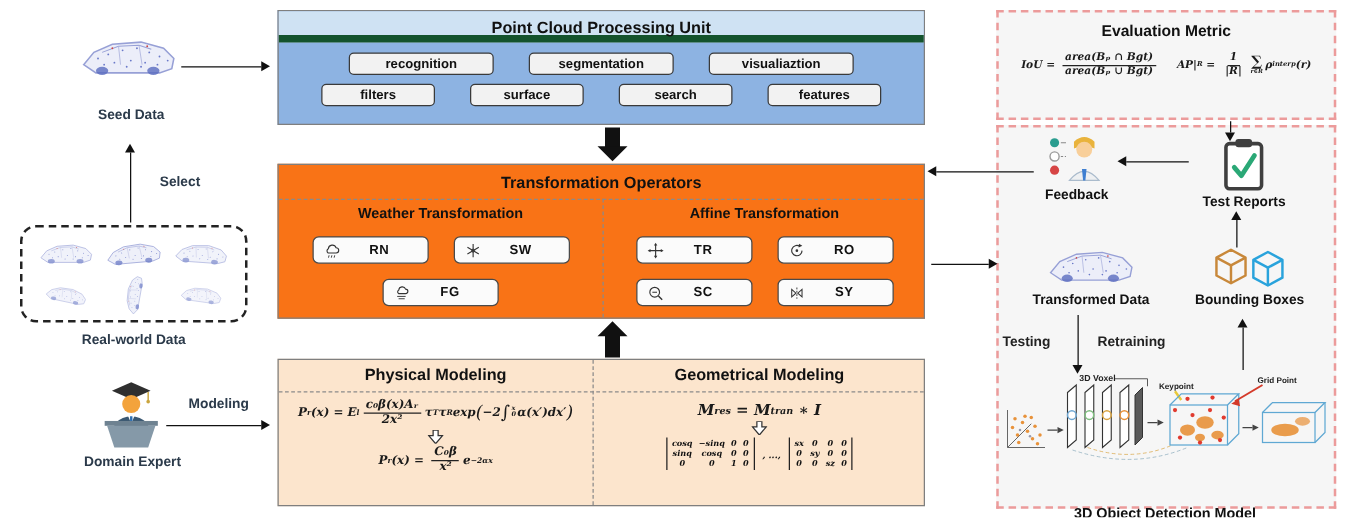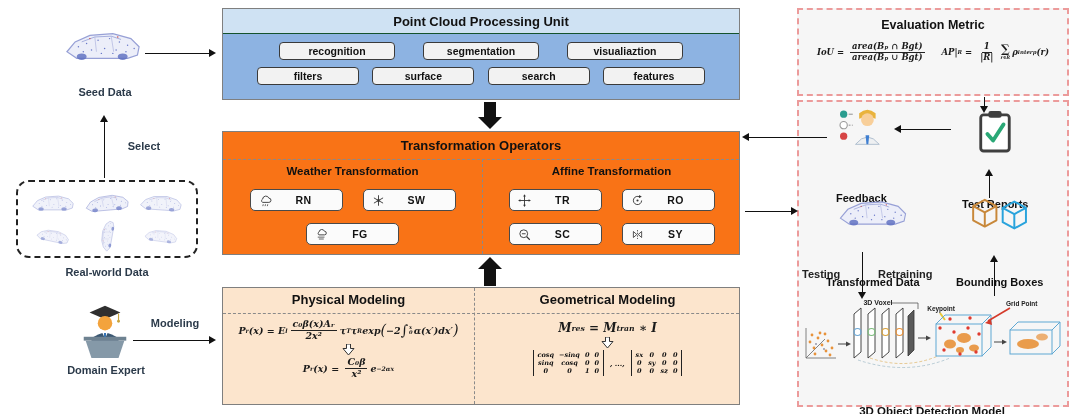--- a/index.html
+++ b/index.html
@@ -6,28 +6,28 @@
   *{box-sizing:border-box;}
   .canvas{position:relative;width:1080px;height:414px;background:#fff;overflow:hidden;
           font-family:"Liberation Sans",sans-serif;color:#111;}
 
   
   .box{position:absolute;border:1px solid #7f7f7f;}
   .lbl{position:absolute;font-weight:bold;text-align:center;font-size:11px;color:#2b3a4a;}
 
   
   .pcpu{left:222px;top:8px;width:518px;height:92px;background:#8db3e2;}
-  .pcpu-header{height:25px;background:#cfe2f3;border-bottom:1px solid #14532d;
+  .pcpu-header{height:25px;background:#cfe2f3;border-bottom:6px solid #14532d;
                font-size:13px;font-weight:bold;text-align:center;line-height:25px;}
   .chip-row{display:flex;justify-content:space-between;}
   .chip-row.r1{margin:8px 56px 0;}
   .chip-row.r2{margin:7px 34px 0;}
   .chip{background:#f2f2f2;border:1.6px solid #3a3a3a;border-radius:4px;
         font-size:10.5px;font-weight:bold;padding:2px 0;text-align:center;}
-  .chip.w1{width:116px;}.chip.w2{width:102px;}
+  .chip.w1{width:116px;}.chip.w2{width:91px;}
 
   
   .tbox{left:222px;top:131px;width:518px;height:124px;background:#f97316;}
   .tbox-title{font-size:13px;font-weight:bold;text-align:center;padding-top:6px;}
   .t-sep{position:absolute;left:0;right:0;top:27px;border-top:1.5px dashed #8a8a8a;}
   .t-div{position:absolute;left:259px;top:27px;bottom:0;border-left:1.5px dashed #8a8a8a;}
   .t-half{position:absolute;top:27px;bottom:0;width:259px;}
   .t-half.rgt{left:259px;}
   .t-sub{font-size:11.5px;font-weight:bold;text-align:center;margin-top:6px;}
   .t-row{display:flex;justify-content:center;gap:20px;margin-top:12px;}
@@ -64,21 +64,21 @@
           padding:1px 4px;font-size:6.5px;justify-items:center;align-items:center;}
   .mat-row{display:flex;align-items:center;justify-content:flex-end;gap:6px;
            font-family:"DejaVu Serif",serif;font-style:italic;font-weight:bold;}
   .hollow-arrow{margin:2px 0;}
 
   
   .ebox{left:797px;top:8px;width:272px;height:88px;background:#f6f6f6;border:2px dashed #ec9b9b;}
   .ebox-title{font-size:12.5px;font-weight:bold;text-align:center;margin-top:8px;}
   .ebox-row{display:flex;justify-content:center;align-items:center;gap:14px;margin-top:10px;}
   .rpanel{left:797px;top:100px;width:272px;height:307px;background:#f6f6f6;border:2px dashed #ec9b9b;}
-  .r-item{position:absolute;display:flex;flex-direction:column;align-items:center;gap:42px;}
+  .r-item{position:absolute;display:flex;flex-direction:column;align-items:center;}
   .r-label{font-size:11px;font-weight:bold;text-align:center;color:#111;margin-top:2px;white-space:nowrap;}
   .small-lbl{position:absolute;font-size:11px;font-weight:bold;color:#222;}
 
   
   .ah{position:absolute;height:0;border-top:1.6px solid #111;}
   .ah.r::after{content:"";position:absolute;right:-7px;top:-5px;
                border-left:7px solid #111;border-top:4px solid transparent;border-bottom:4px solid transparent;}
   .ah.l::before{content:"";position:absolute;left:-7px;top:-5px;
                border-right:7px solid #111;border-top:4px solid transparent;border-bottom:4px solid transparent;}
   .av{position:absolute;width:0;border-left:1.6px solid #111;}

